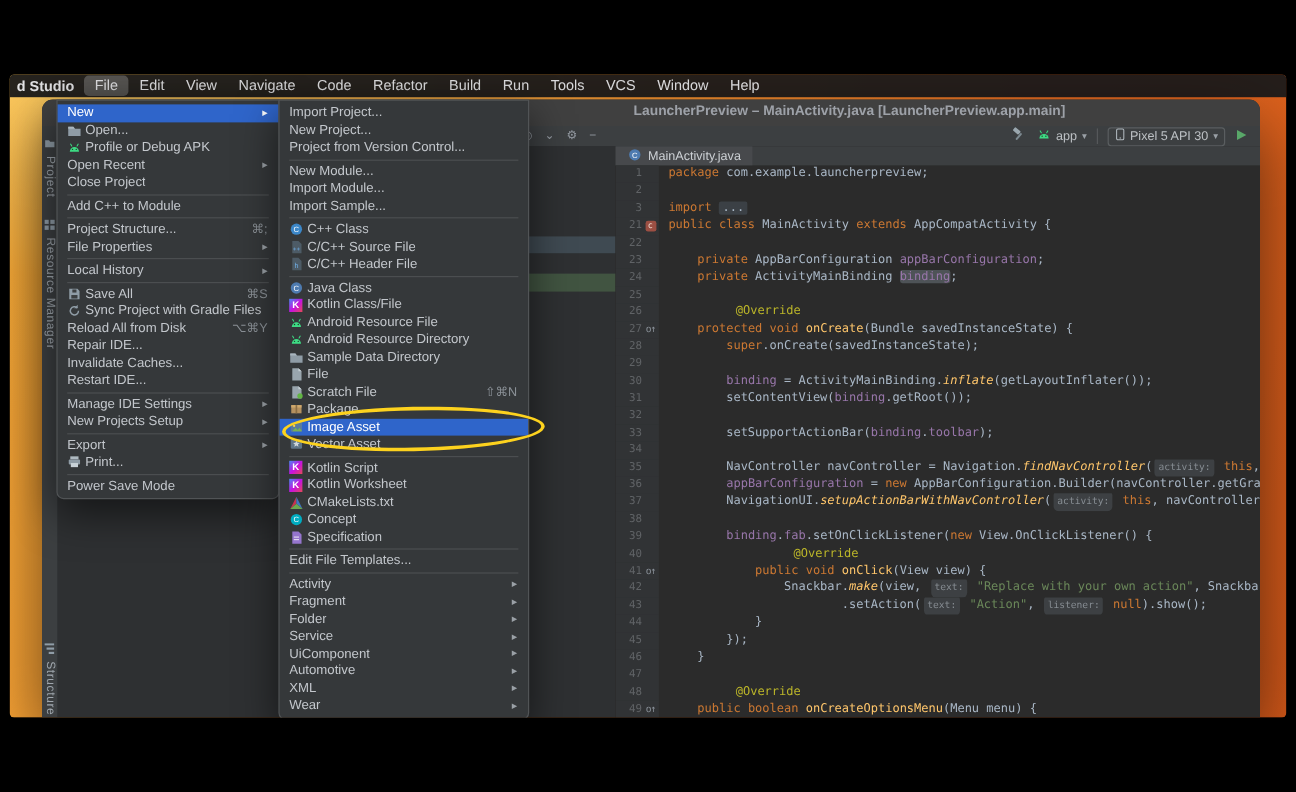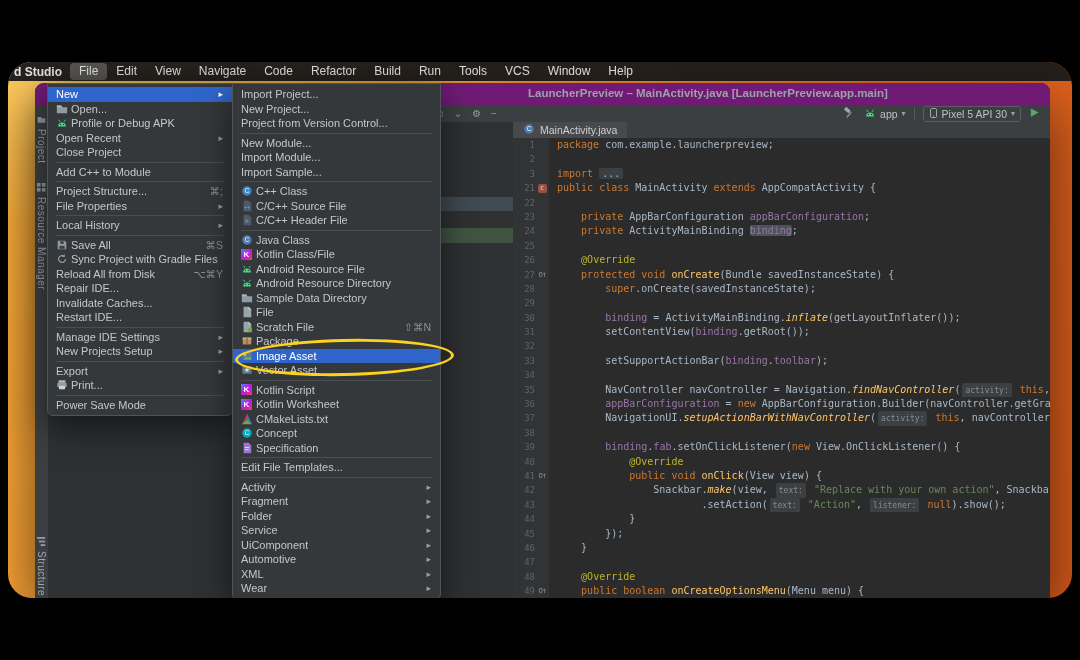--- a/index.html
+++ b/index.html
@@ -4,42 +4,42 @@
 <style>
   html,body{margin:0;padding:0;}
   body{
     width:1080px;height:660px;background:#000;position:relative;overflow:hidden;
     font-family:"Liberation Sans","DejaVu Sans",sans-serif;
     -webkit-font-smoothing:antialiased;
   }
   
   .screen{
     position:absolute;left:8px;top:62px;width:1064px;height:536px;
-    border-radius:24px;overflow:hidden;
+    border-radius:4px;overflow:hidden;
     background:
       radial-gradient(120% 90% at 8% 0%, rgba(255,214,110,.85) 0%, rgba(255,178,59,.35) 35%, rgba(255,178,59,0) 60%),
       linear-gradient(105deg,#ffb13b 0%,#f89a31 22%,#ef7f28 48%,#e66c21 72%,#d85a1a 100%);
   }
   
   .menubar{
     position:absolute;left:0;top:0;right:0;height:19px;
     background:rgba(26,26,28,.94);
     display:flex;align-items:center;color:#e9e9eb;font-size:12px;
   }
   .mb-app{font-weight:bold;padding:0 8px 0 6px;white-space:nowrap;}
   .mb-items{display:flex;height:100%;align-items:center;}
   .mb-item{padding:0 9px;height:17px;line-height:17px;border-radius:4px;white-space:nowrap;cursor:default;}
   .mb-item.active{background:rgba(255,255,255,.24);}
   
   .ide-window{
     position:absolute;left:27px;top:21px;width:1015px;height:515px;
     background:#2b2b2b;border-radius:9px 9px 0 0;overflow:hidden;
     box-shadow:0 22px 60px rgba(0,0,0,.6);
   }
-  .titlebar{position:absolute;left:0;top:0;right:0;height:22px;background:#701a75;border-bottom:1px solid #2e3032;}
+  .titlebar{position:absolute;left:0;top:0;right:0;height:22px;background:#404040;border-bottom:1px solid #2e3032;}
   .title{position:absolute;left:493px;top:4px;font-size:11.5px;font-weight:bold;color:#9da1a8;white-space:nowrap;}
   .subbar{position:absolute;left:0;top:22px;right:0;height:17px;background:#3c3f41;}
   .proj-icons{position:absolute;left:400px;top:2px;display:flex;gap:10px;color:#9298a0;font-size:10px;line-height:13px;}
   .proj-icons span{cursor:default;}
   .run-cluster{position:absolute;right:10px;top:0;height:17px;display:flex;align-items:center;gap:8px;color:#bcc0c4;font-size:10.5px;}
   .combo{display:flex;align-items:center;gap:4px;white-space:nowrap;}
   .combo.boxed{border:1px solid #5a5e60;border-radius:3px;padding:0 5px;height:14px;}
   .caret{font-size:8px;color:#9aa0a6;}
   .vsep{width:1px;height:13px;background:#55585a;}
   
@@ -61,21 +61,21 @@
   .code-lines{position:absolute;left:0;top:0;right:0;}
   .code-line{display:flex;height:14.4px;line-height:14.4px;font-family:"DejaVu Sans Mono","Liberation Mono",monospace;font-size:10px;}
   .gut{flex:0 0 36px;width:36px;background:#313335;display:flex;justify-content:flex-end;align-items:center;gap:1px;padding-right:1px;box-sizing:border-box;}
   .gnum{color:#606366;font-size:9px;min-width:17px;text-align:right;}
   .gico{width:12px;height:11px;display:flex;align-items:center;justify-content:center;}
   .g-cls{width:9px;height:9px;background:#9c4f43;border-radius:2px;color:#ecd9cf;font-size:7px;line-height:9px;text-align:center;}
   .g-ovr{color:#8a9199;font-size:8px;letter-spacing:-1px;}
   pre.cl{margin:0;padding:0 0 0 8px;white-space:pre;overflow:hidden;}
   .tk-k{color:#cc7832;} .tk-p{color:#a9b7c6;} .tk-f{color:#9876aa;} .tk-m{color:#ffc66b;}
   .tk-mi{color:#ffc66b;font-style:italic;} .tk-s{color:#6a8759;}
-  .tk-a{color:#bbb529;}
+  .tk-a{color:#bbb529;margin-left:32px;}
   .tk-h{font-size:8px;background:#3d4043;color:#868c92;border-radius:4px;padding:4px 3px;margin:0 2px;}
   .tk-fold{background:#3b4045;color:#a9b7c6;border-radius:2px;padding:0 3px;}
   .tk-hlf{color:#9876aa;background:#4e5357;border-radius:2px;}
   
   .menu{
     position:absolute;z-index:20;background:#35383a;border:1px solid #515456;
     border-radius:0 0 6px 6px;box-shadow:0 12px 34px rgba(0,0,0,.55);
     padding:3px 0;box-sizing:border-box;
   }
   .file-menu{left:39px;top:21px;width:186px;z-index:25;}

